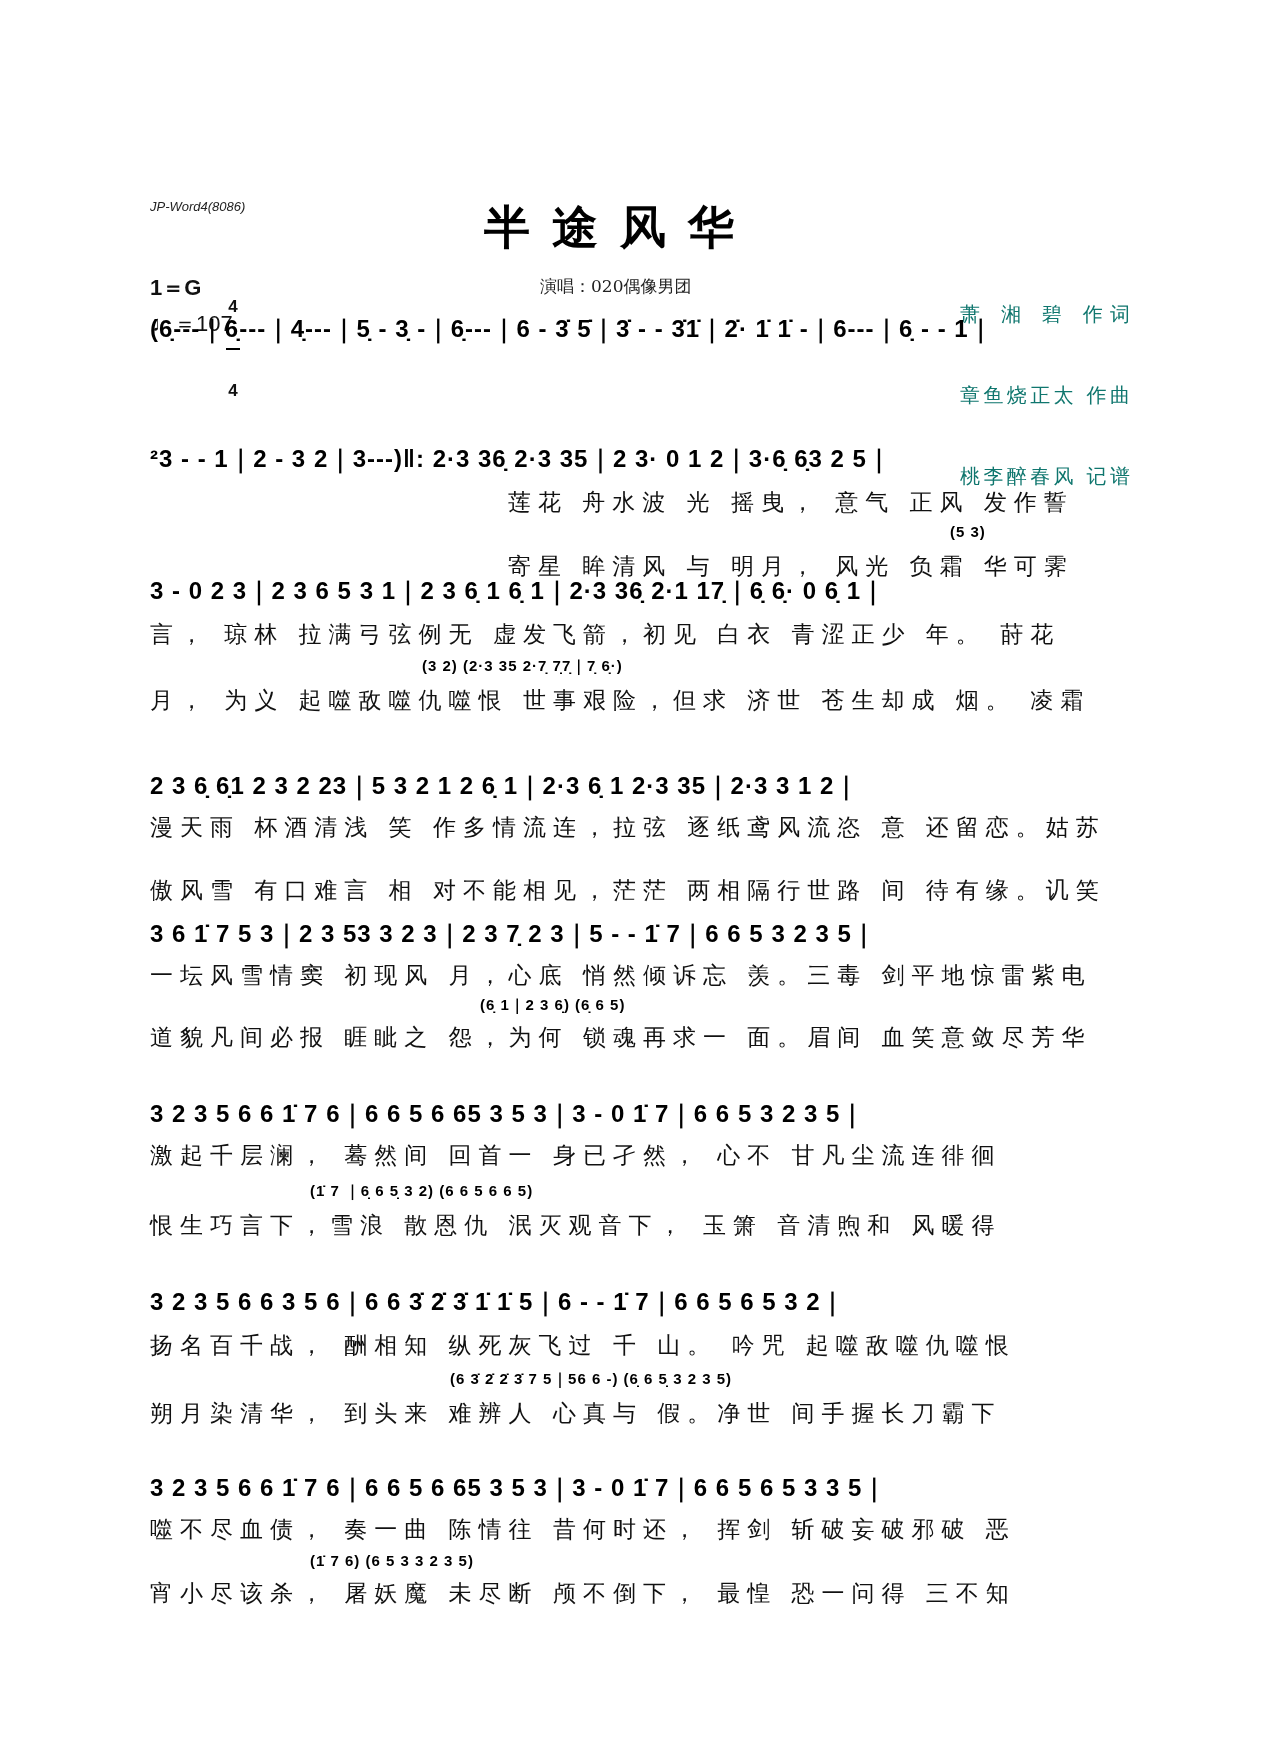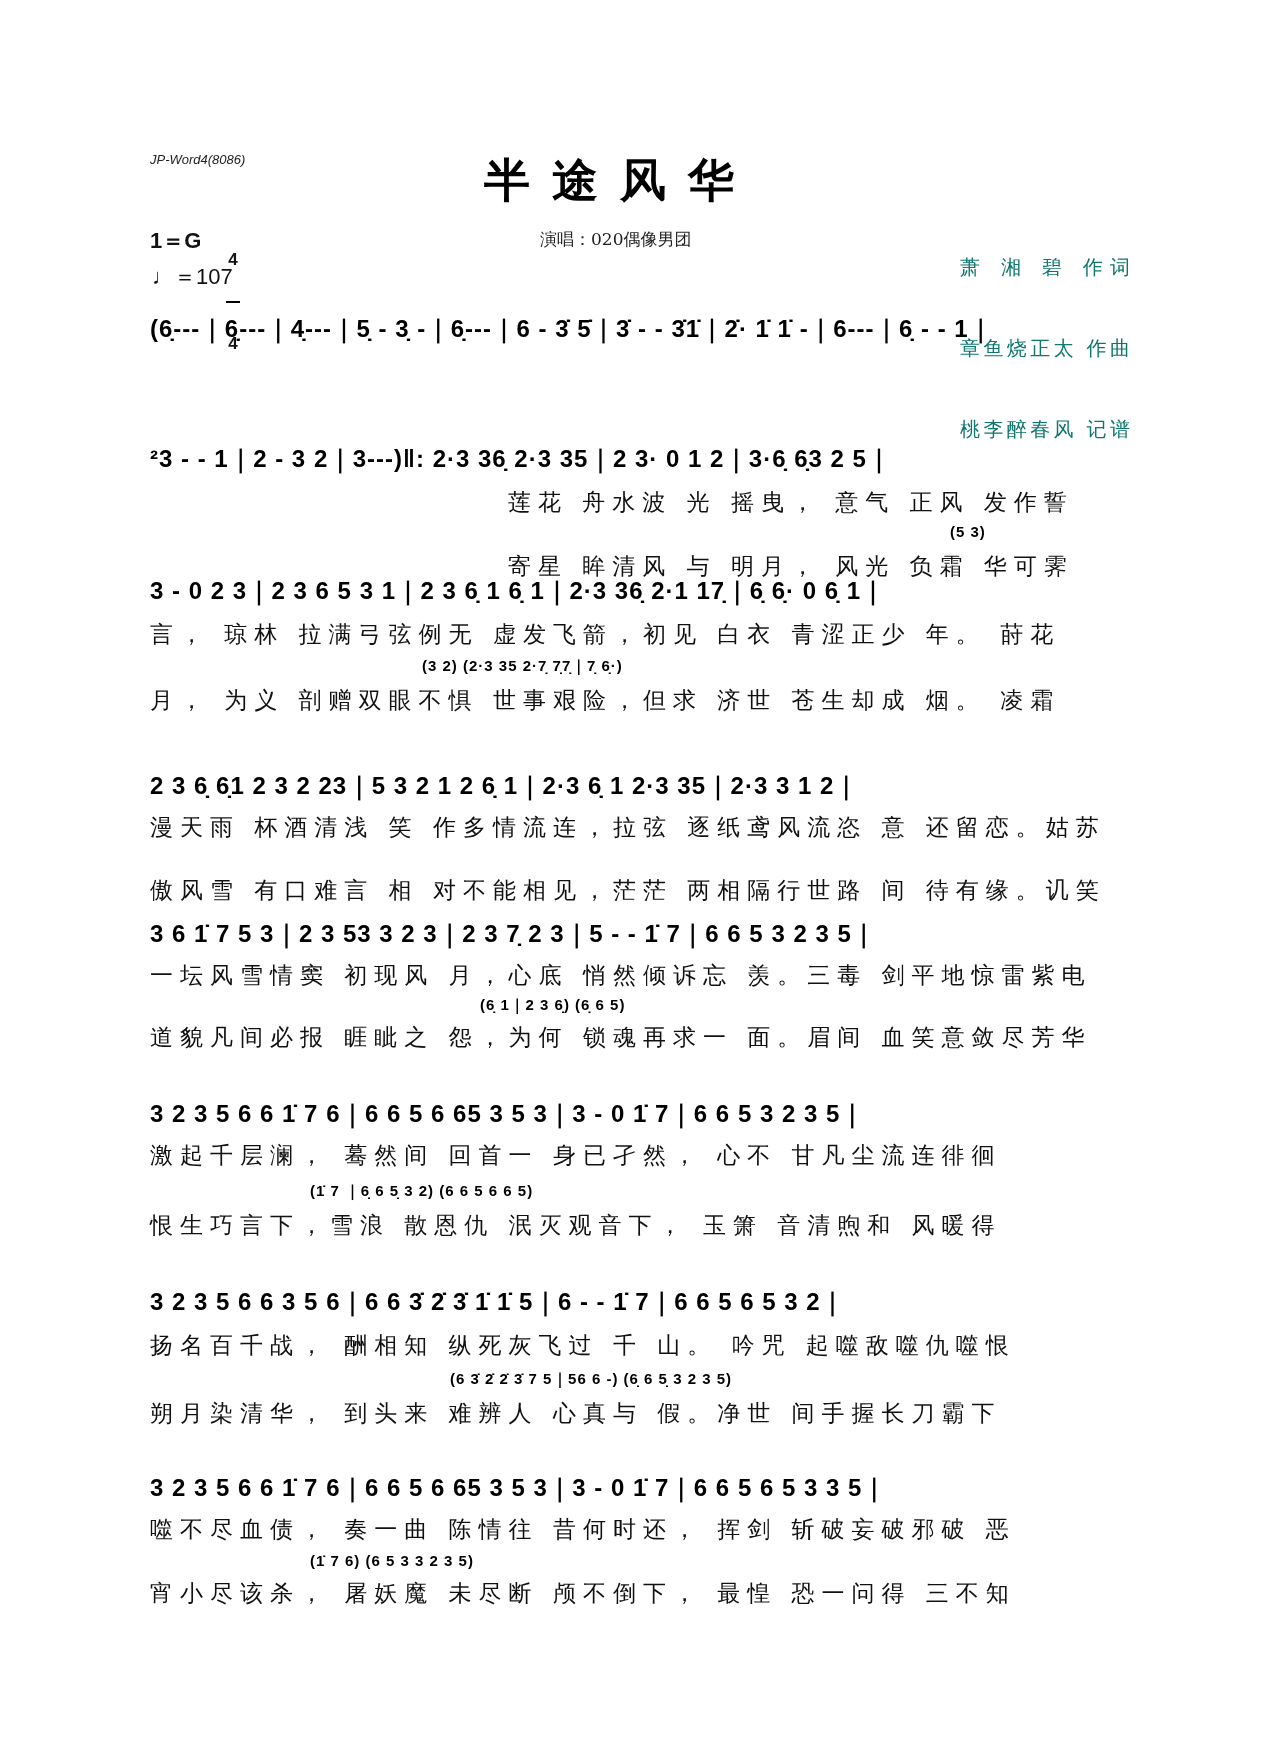--- a/index.html
+++ b/index.html
@@ -1,17 +1,17 @@
 <!DOCTYPE html>
 <html><head>
 <meta charset="utf-8">
 <style>
   html, body { margin: 0; padding: 0; background: #ffffff; }
   body { width: 1272px; height: 1752px; position: relative; overflow: hidden; color: #111; }
-  .abs { position: absolute; white-space: pre; }
+  .abs { position: absolute; white-space: pre; margin-top: 47px; }
   .software { left: 150px; top: 152px; font-family: "Liberation Sans", sans-serif; font-style: italic; font-size: 13px; color: #222; }
   .title { left: 0; width: 1240px; top: 150px; text-align: center; font-family: "DejaVu Serif", serif; font-weight: bold; font-size: 46px; letter-spacing: 22px; color: #000; }
   .singer { left: 540px; top: 228px; font-family: "DejaVu Serif", serif; font-size: 17px; color: #222; }
   .credits { left: 960px; top: 200px; font-family: "DejaVu Serif", serif; font-size: 20px; line-height: 27px; color: #0f766e; }
   .credits div { text-align: justify; text-align-last: justify; width: 170px; }
   .key { left: 150px; top: 226px; font-family: "Liberation Sans", sans-serif; font-size: 22px; font-weight: bold; }
   .timesig { left: 226px; top: 220px; font-family: "Liberation Sans", sans-serif; font-weight: bold; font-size: 17px; line-height: 16px; text-align: center; }
   .timesig .bar { border-top: 2px solid #000; width: 14px; margin: 1px 0; }
   .tempo { left: 152px; top: 262px; font-family: "Liberation Sans", sans-serif; font-size: 22px; }
   .notes { font-family: "Liberation Sans", sans-serif; font-weight: bold; font-size: 24px; color: #000; letter-spacing: 1px; }
@@ -48,21 +48,21 @@
   <div class="notes">²3 - - 1｜2 - 3 2｜3---)‖: 2·3 36̣ 2·3 35｜2 3· 0 1 2｜3·6̣ 6̣3 2 5｜</div>
   <div class="lyric" style="position:absolute; left:358px; top:44px;">莲花 舟水波 光 摇曳， 意气 正风 发作誓</div>
   <div class="sub-notes" style="position:absolute; left:800px; top:80px;">(5 3)</div>
   <div class="lyric" style="position:absolute; left:358px; top:108px;">寄星 眸清风 与 明月， 风光 负霜 华可霁</div>
 </div>
 
 <div class="row" style="top:575px;">
   <div class="notes">3 - 0 2 3｜2 3 6 5 3 1｜2 3 6̣ 1 6̣ 1｜2·3 36̣ 2·1 17̣｜6̣ 6̣· 0 6̣ 1｜</div>
   <div class="lyric" style="position:absolute; left:0; top:44px;">言， 琼林 拉满弓弦例无 虚发飞箭，初见 白衣 青涩正少 年。 莳花</div>
   <div class="sub-notes" style="position:absolute; left:272px; top:82px;">(3 2)                  (2·3 35 2·7̣ 7̣7̣｜7̣ 6̣·)</div>
-  <div class="lyric" style="position:absolute; left:0; top:110px;">月， 为义 剖赠双眼不惧 世事艰险，但求 济世 苍生却成 烟。 凌霜</div>
+  <div class="lyric" style="position:absolute; left:0; top:110px;">月， 为义 起噬敌噬仇噬恨 世事艰险，但求 济世 苍生却成 烟。 凌霜</div>
 </div>
 
 <div class="row" style="top:770px;">
   <div class="notes">2 3 6̣ 6̣1 2 3 2 23｜5 3 2 1 2 6̣ 1｜2·3 6̣ 1 2·3 35｜2·3 3 1 2｜</div>
   <div class="lyric" style="position:absolute; left:0; top:42px;">漫天雨 杯酒清浅 笑 作多情流连，拉弦 逐纸鸢风流恣 意 还留恋。姑苏</div>
   <div class="lyric" style="position:absolute; left:0; top:76px;margin-top:29px;">傲风雪 有口难言 相 对不能相见，茫茫 两相隔行世路 间 待有缘。讥笑</div>
 </div>
 
 <div class="row" style="top:918px;">
   <div class="notes">3 6 1̇ 7 5 3｜2 3 53 3 2 3｜2 3 7̣ 2 3｜5 - - 1̇ 7｜6 6 5 3 2 3 5｜</div>

